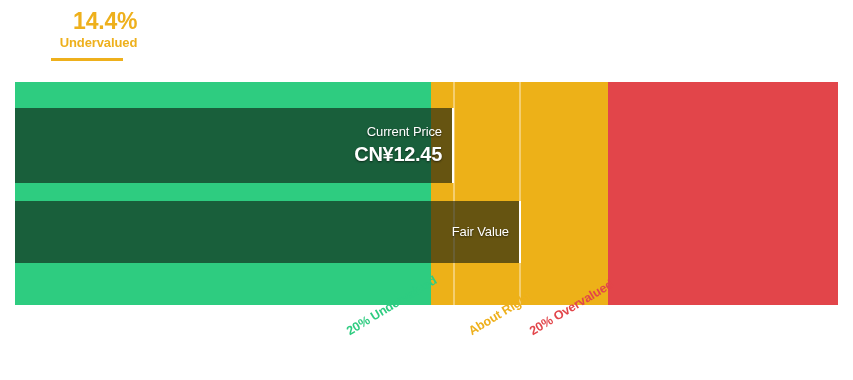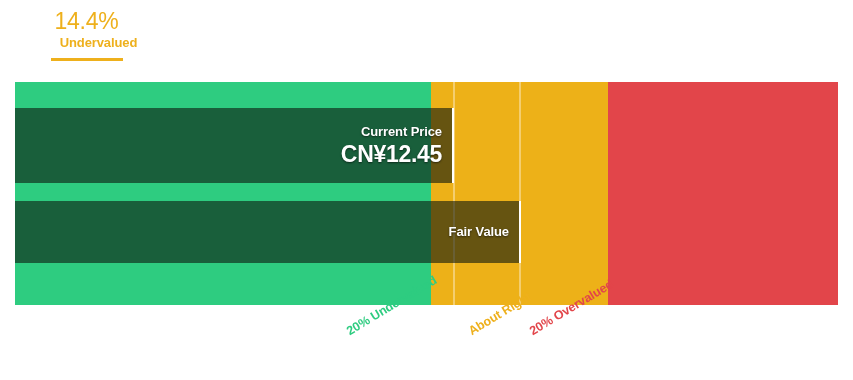--- a/index.html
+++ b/index.html
@@ -31,24 +31,25 @@
     text-align: center;
     pointer-events: none;
   }
   .headline-inner {
     display: inline-block;
     text-align: center;
     transform: translateX(-340px);
   }
   .headline-pct {
     font-size: 23px;
-    font-weight: normal;
+    font-weight: bold;
     color: #eeb01c;
     line-height: 26px;
     letter-spacing: -0.2px;
+    text-align: right;
   }
   .headline-label {
     font-size: 13px;
     font-weight: bold;
     color: #eeb01c;
     line-height: 18px;
     letter-spacing: -0.1px;
     margin-left: 24px;
   }
   .headline-rule {
@@ -104,29 +105,29 @@
     width: 439px;
   }
   #bar-fair-value {
     top: 201px;
     height: 62px;
     width: 506px;
   }
   .vbar-label {
     color: #ffffff;
     font-size: 13px;
-    font-weight: bold;
+    font-weight: normal;
     line-height: 16px;
     text-shadow: 0 1px 2px rgba(0,0,0,0.55);
     letter-spacing: -0.1px;
     white-space: nowrap;
   }
   .vbar-value {
     color: #ffffff;
-    font-size: 23px;
+    font-size: 20px;
     font-weight: bold;
     line-height: 28px;
     text-shadow: 0 1px 2px rgba(0,0,0,0.55);
     letter-spacing: -0.3px;
     white-space: nowrap;
   }
 
   
   .axis {
     position: absolute;

